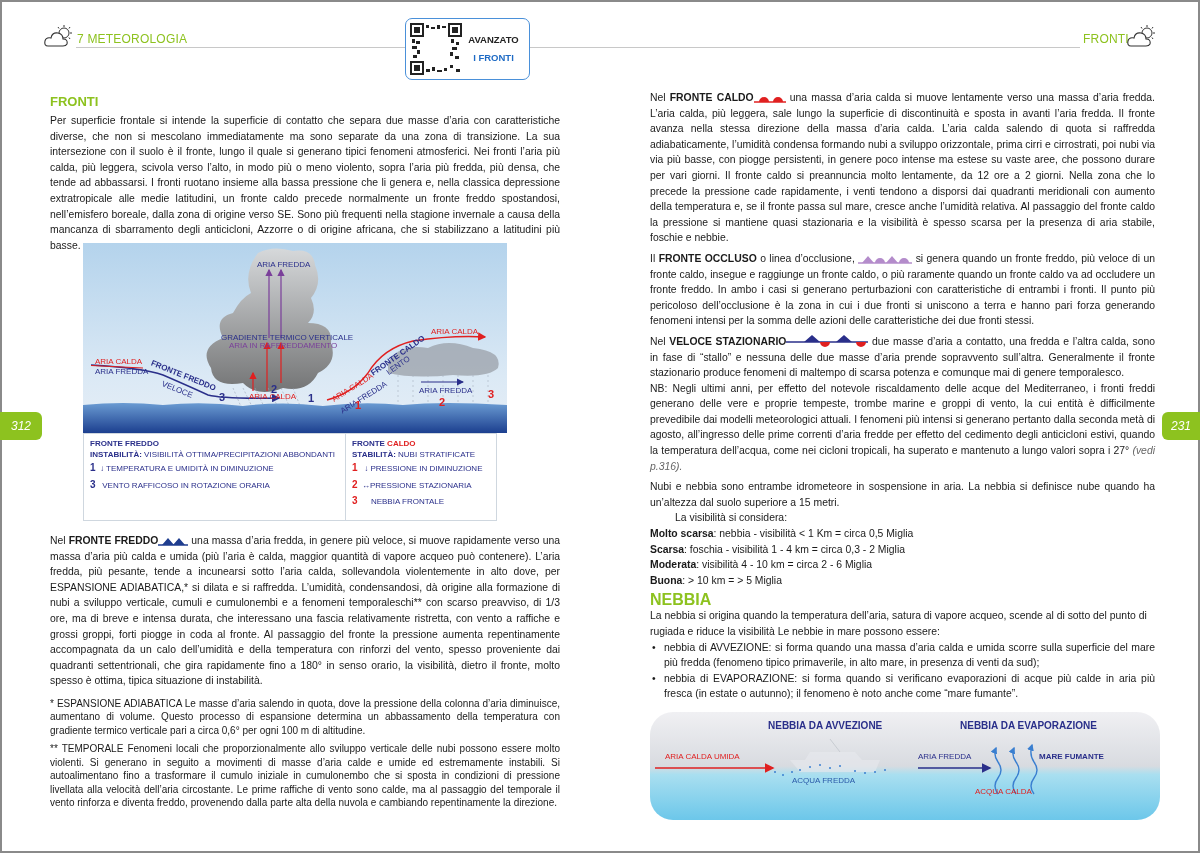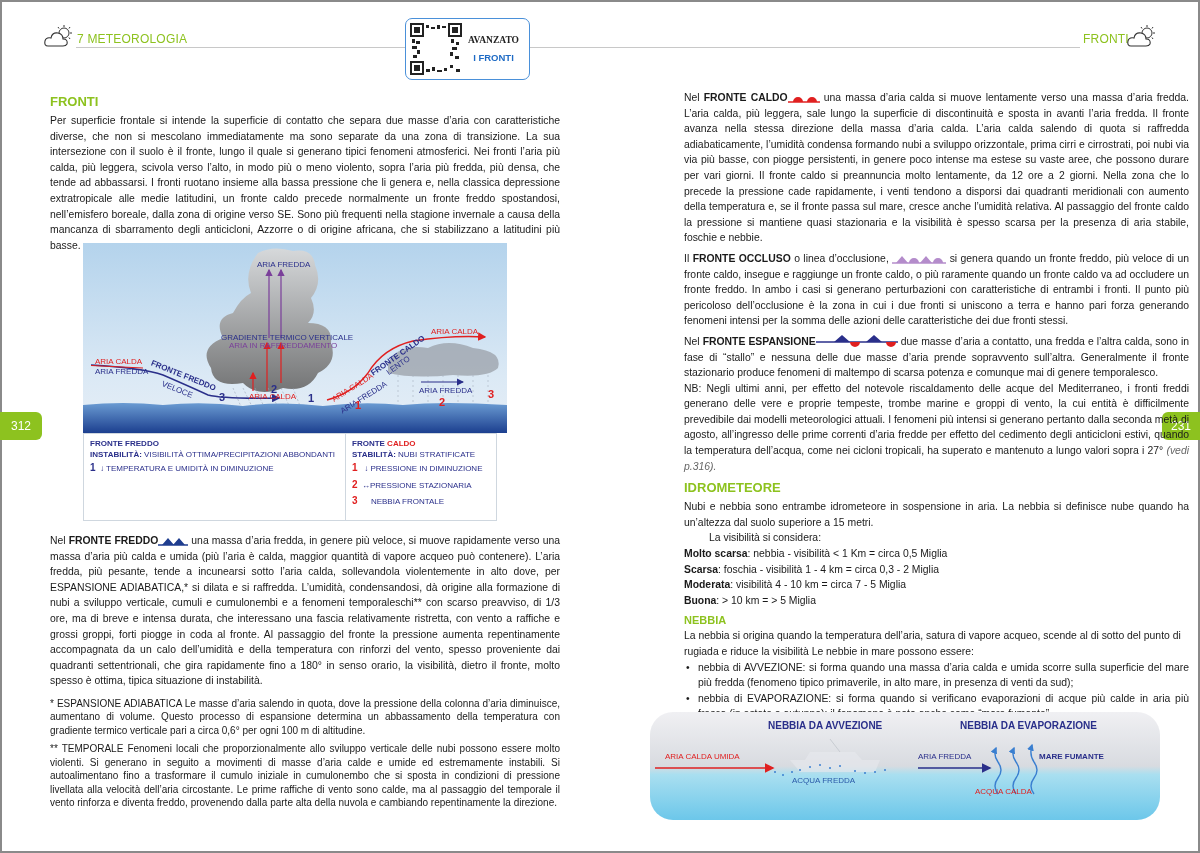--- a/index.html
+++ b/index.html
@@ -5,28 +5,28 @@
   * { box-sizing: border-box; margin: 0; padding: 0; }
   html, body { width: 1200px; height: 853px; background: #fff; overflow: hidden; }
   body { font-family: "Liberation Sans", sans-serif; color: #1a1a1a; position: relative; }
   .frame { position: absolute; left: 0; top: 0; width: 1200px; height: 853px; border: 2px solid #8a8a8a; border-top-width: 2px; }
   .hdr-line { position: absolute; height: 1px; background: #c8c8c8; top: 47px; }
   .hdr-title { position: absolute; top: 32px; font-size: 12px; color: #8dc21f; letter-spacing: 0.2px; }
   .cloud-ic { position: absolute; top: 24px; width: 30px; height: 24px; }
   .qrbox { position: absolute; left: 405px; top: 18px; width: 125px; height: 62px; border: 1.5px solid #4a90d9; border-radius: 7px; background: #fff; display: flex; align-items: center; padding: 4px; }
   .qr { width: 52px; height: 52px; position: relative; }
   .qrtext { flex: 1; text-align: center; font-size: 9.5px; font-weight: bold; line-height: 18px; }
-  .qrtext .l1 { color: #222; font-family: Liberation Serif, serif; }
+  .qrtext .l1 { color: #222; }
   .qrtext .l2 { color: #1f6bc5; }
-  .pgtab { position: absolute; top: 412px; width: 42px; height: 28px; background: #8dc21f; color: #fff; font-size: 12px; display: flex; align-items: center; justify-content: center; }
+  .pgtab { position: absolute; top: 412px; width: 42px; height: 28px; background: #8dc21f; color: #fff; font-size: 12px; display: flex; align-items: center; justify-content: center; font-style: italic; }
   .pgtab.left { left: 0; border-radius: 0 6px 6px 0; }
   .pgtab.right { right: 0; border-radius: 6px 0 0 6px; width: 38px; }
   .col { position: absolute; font-size: 10.4px; line-height: 15.6px; text-align: justify; }
   .h-green { color: #8dc21f; font-weight: bold; font-size: 13px; line-height: 16px; }
-  .h-green.small { font-size: 11px; }
+  .h-green.small { font-size: 16px; }
   .para { margin-bottom: 5px; }
   .foot { font-size: 10px; line-height: 13.5px; }
   b { font-weight: bold; }
   .sym { display: inline-block; vertical-align: middle; }
   .diagram { position: absolute; left: 83px; top: 243px; width: 424px; height: 190px; background: linear-gradient(#b4d3ec, #dbe9f5 70%, #e6eef6); overflow: hidden; }
   .legend { position: absolute; left: 83px; top: 433px; width: 414px; height: 88px; border: 1px solid #cfd7df; background: #fff; font-size: 8px; color: #2a2f8a; display: flex; }
   .legend .lc { padding: 4px 6px; line-height: 15.5px; }
   .legend .lc.a { width: 262px; border-right: 1px solid #cfd7df; }
   .legend .hd { font-weight: bold; color: #2a2f8a; line-height: 11px; }
   .legend .num { font-weight: bold; font-size: 10px; display: inline-block; width: 10px; }
@@ -190,20 +190,21 @@
   <span class="lbl" style="left:272px; top:156px; color:#e02020; font-size:11px; font-weight:bold;">1</span>
   <span class="lbl" style="left:356px; top:153px; color:#e02020; font-size:11px; font-weight:bold;">2</span>
   <span class="lbl" style="left:405px; top:145px; color:#e02020; font-size:11px; font-weight:bold;">3</span>
 </div>
 
 <div class="legend">
   <div class="lc a">
     <div class="hd">FRONTE FREDDO</div>
     <div style="line-height:11px;"><b>INSTABILITÀ:</b><span> VISIBILITÀ OTTIMA/PRECIPITAZIONI ABBONDANTI</span></div>
     <div><span class="num">1</span><span>↓</span> <span>TEMPERATURA E UMIDITÀ IN DIMINUZIONE</span></div>
+    <div><span class="num">3</span> <span>VENTO RAFFICOSO IN ROTAZIONE ORARIA</span></div>
   </div>
   <div class="lc">
     <div class="hd"><span>FRONTE </span><span class="red">CALDO</span></div>
     <div style="line-height:11px;"><b>STABILITÀ:</b><span> NUBI STRATIFICATE</span></div>
     <div><span class="num red">1</span> <span>↓</span> <span>PRESSIONE IN DIMINUZIONE</span></div>
     <div><span class="num red">2</span><span>↔</span><span>PRESSIONE STAZIONARIA</span></div>
     <div><span class="num red">3</span> &nbsp; &nbsp;<span>NEBBIA FRONTALE</span></div>
   </div>
 </div>
 
@@ -211,46 +212,45 @@
   <p class="para"><span>Nel </span><b>FRONTE FREDDO</b><svg class="sym" width="30" height="9">
         <line x1="0" y1="8" x2="30" y2="8" stroke="#1f3d8f" stroke-width="1.5"></line>
         <path d="M4 8 L10 1 L16 8 Z M15 8 L21 1 L27 8 Z" fill="#1f3d8f"></path>
       </svg><span> una massa d’aria fredda, in genere più veloce, si muove rapidamente verso una massa d’aria più calda e umida (più l’aria è calda, maggior quantità di vapore acqueo può contenere). L’aria fredda, più pesante, tende a incunearsi sotto l’aria calda, sollevandola violentemente in alto dove, per ESPANSIONE ADIABATICA,* si dilata e si raffredda. L’umidità, condensandosi, dà origine alla formazione di nubi a sviluppo verticale, cumuli e cumulonembi e a fenomeni temporaleschi** con scarso preavviso, di 1/3 ore, ma di breve e intensa durata, che interessano una fascia relativamente ristretta, con vento a raffiche e grossi groppi, forti piogge in coda al fronte. Al passaggio del fronte la pressione aumenta repentinamente accompagnata da un calo dell’umidità e della temperatura con rinforzi del vento, spesso proveniente dai quadranti settentrionali, che gira rapidamente fino a 180° in senso orario, la visibilità, dietro il fronte, molto spesso è ottima, tipica situazione di instabilità.</span></p>
   <div class="foot" style="margin-top:8px;">
     <p style="margin-bottom:5px;">* ESPANSIONE ADIABATICA Le masse d’aria salendo in quota, dove la pressione della colonna d’aria diminuisce, aumentano di volume. Questo processo di espansione determina un abbassamento della temperatura  con gradiente termico verticale pari a circa 0,6° per ogni 100 m di altitudine.</p>
     <p>** TEMPORALE Fenomeni locali che proporzionalmente allo sviluppo verticale delle nubi possono essere molto violenti. Si generano in seguito a movimenti di masse d’aria calde e umide ed estremamente instabili. Si autoalimentano fino a trasformare il cumulo iniziale in cumulonembo che si sposta in condizioni di pressione livellata alla velocità dell’aria circostante. Le prime raffiche di vento sono calde, ma al passaggio del temporale il vento rinforza e diventa freddo, provenendo dalla parte alta della nuvola e cambiando repentinamente la direzione.</p>
   </div>
 </div>
 
-<div class="col" style="left:650px; top:90px; width:505px;margin-left:34px;">
+<div class="col" style="left:650px; top:90px; width:505px;">
   <p class="para"><span>Nel </span><b>FRONTE CALDO</b><svg class="sym" width="32" height="10">
         <line x1="0" y1="9" x2="32" y2="9" stroke="#e02020" stroke-width="1.5"></line>
         <path d="M5 9 A5 5 0 0 1 15 9 Z M19 9 A5 5 0 0 1 29 9 Z" fill="#e02020"></path>
       </svg><span> una massa d’aria calda si muove lentamente verso una massa d’aria fredda. L’aria calda, più leggera, sale lungo la superficie di discontinuità e sposta in avanti l’aria fredda. Il fronte avanza nella stessa direzione della massa d’aria calda. L’aria calda salendo di quota si raffredda adiabaticamente, l’umidità condensa formando nubi a sviluppo orizzontale, prima cirri e cirrostrati, poi nubi via via più basse, con piogge persistenti, in genere poco intense ma estese su vaste aree, che possono durare per vari giorni. Il fronte caldo si preannuncia molto lentamente, da 12 ore a 2 giorni. Nella zona che lo precede la pressione cade rapidamente, i venti tendono a disporsi dai quadranti meridionali con aumento della temperatura e, se il fronte passa sul mare, cresce anche l’umidità relativa. Al passaggio del fronte caldo la pressione si mantiene quasi stazionaria e la visibilità è spesso scarsa per la presenza di aria stabile, foschie e nebbie.</span></p>
 
   <p class="para"><span>Il </span><b>FRONTE OCCLUSO</b><span> o linea d’occlusione, </span><svg class="sym" width="54" height="10">
         <line x1="0" y1="9" x2="54" y2="9" stroke="#b48ccb" stroke-width="1.5"></line>
         <path d="M4 9 L10 2 L16 9 Z M28 9 L34 2 L40 9 Z" fill="#b48ccb"></path>
         <path d="M17 9 A5 5 0 0 1 27 9 Z M41 9 A5 5 0 0 1 51 9 Z" fill="#b48ccb"></path>
       </svg><span> si genera quando un fronte freddo,  più veloce di un fronte caldo, insegue e raggiunge un fronte caldo, o più raramente quando un fronte caldo va ad occludere un fronte freddo. In ambo i casi si generano perturbazioni con caratteristiche di entrambi i fronti. Il punto più pericoloso dell’occlusione è la zona in cui i due fronti si uniscono a terra e hanno pari forza generando fenomeni intensi per la somma delle azioni delle caratteristiche dei due fronti stessi.</span></p>
 
-  <p><span>Nel </span><b>FRONTE ESPANSIONE</b><svg class="sym" width="82" height="14">
+  <p><span>Nel </span><b>VELOCE STAZIONARIO</b><svg class="sym" width="82" height="14">
         <line x1="0" y1="7" x2="82" y2="7" stroke="#2a2f8a" stroke-width="1.5"></line>
         <path d="M18 7 L26 0 L34 7 Z M50 7 L58 0 L66 7 Z" fill="#2a2f8a"></path>
         <path d="M34 7 A5 5 0 0 0 44 7 Z M70 7 A5 5 0 0 0 80 7 Z" fill="#e02020"></path>
       </svg><span> due masse d’aria a contatto, una fredda e l’altra calda, sono in fase di “stallo” e nessuna delle due masse d’aria prende sopravvento sull’altra. Generalmente il fronte stazionario produce fenomeni di maltempo di scarsa potenza e comunque mai di genere temporalesco.</span></p>
   <p class="para"><span>NB: Negli ultimi anni, per effetto del notevole riscaldamento delle acque del Mediterraneo, i fronti freddi generano delle vere e proprie tempeste, trombe marine e groppi di vento, la cui entità è difficilmente prevedibile dai modelli meteorologici attuali. I fenomeni più intensi si generano pertanto dalla seconda metà di agosto, all’ingresso delle prime correnti d’aria fredde per effetto del cedimento degli anticicloni estivi, quando la temperatura dell’acqua, come nei cicloni tropicali, ha superato e mantenuto a lungo valori sopra i 27° </span><i style="color:#666;">(vedi p.316).</i></p>
 
-  <div class="h-green" style="margin-top:6px; margin-bottom:3px;">IDROMETEORE</div>
   <p>Nubi e nebbia sono entrambe idrometeore in sospensione in aria. La nebbia si definisce nube quando ha un’altezza dal suolo superiore a 15 metri.</p>
   <p style="text-align:left;padding-left:25px;">La visibilità si considera:</p>
   <div style="text-align:left;">
     <div><b>Molto scarsa</b><span>: nebbia - visibilità &lt; 1 Km = circa 0,5 Miglia</span></div>
     <div><b>Scarsa</b><span>: foschia - visibilità 1 - 4 km = circa 0,3 - 2 Miglia</span></div>
-    <div><b>Moderata</b><span>:  visibilità 4 - 10 km = circa 7 - 5 Miglia</span></div>
+    <div><b>Moderata</b><span>:  visibilità 4 - 10 km = circa 2 - 6 Miglia</span></div>
     <div><b>Buona</b><span>: &gt; 10 km = &gt; 5 Miglia</span></div>
   </div>
 
   <div class="h-green small" style="margin-top:4px;">NEBBIA</div>
   <p style="text-align:left;">La nebbia si origina quando la temperatura dell’aria, satura di vapore acqueo, scende al di sotto del punto di rugiada e riduce la visibilità Le nebbie in mare possono essere:</p>
   <div style="padding-left:14px; position:relative;"><span style="position:absolute; left:2px;">•</span><span>nebbia di AVVEZIONE: si forma quando una massa d’aria calda e umida scorre sulla superficie del mare più fredda (fenomeno tipico primaverile, in alto mare, in presenza di venti da sud);</span></div>
   <div style="padding-left:14px; position:relative;"><span style="position:absolute; left:2px;">•</span><span>nebbia di EVAPORAZIONE: si forma quando si verificano evaporazioni di acque più calde in aria più fresca (in estate o autunno); il fenomeno è noto anche come “mare fumante”.</span></div>
 </div>
 
 <div class="nebbia-diag">

